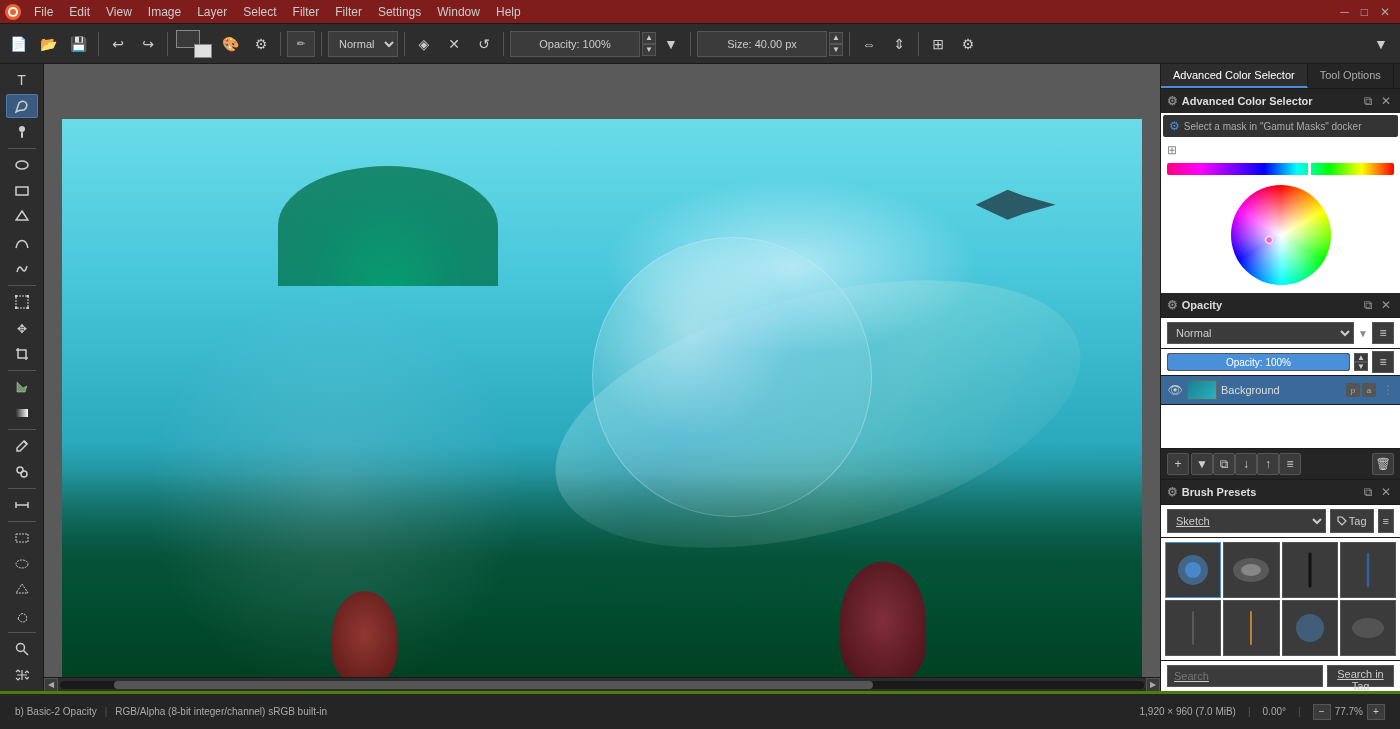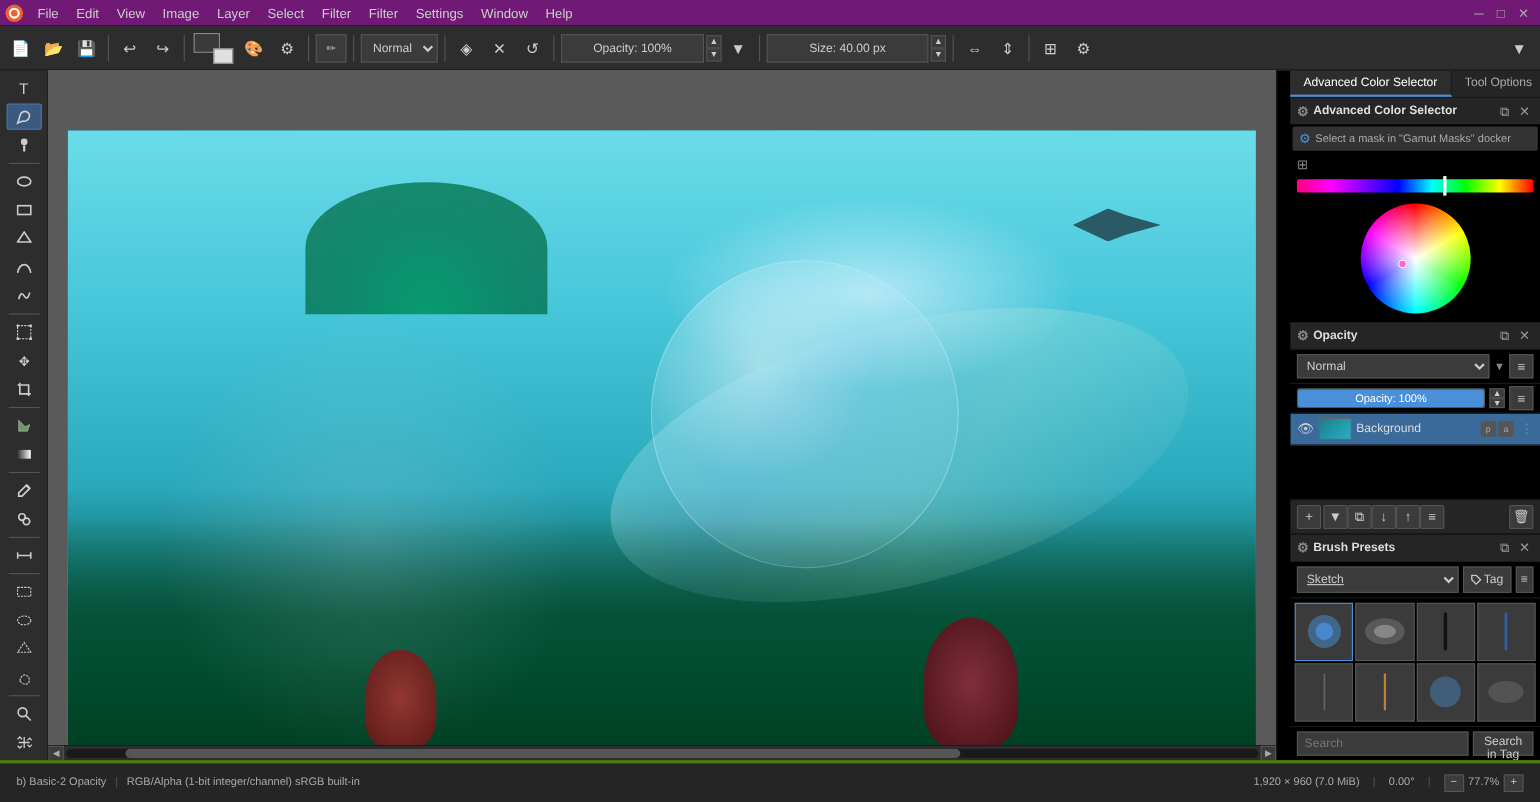--- a/index.html
+++ b/index.html
@@ -1,19 +1,19 @@
 <!DOCTYPE html>
 <html><head>
   <meta charset="utf-8">
   <style>
     * { box-sizing: border-box; margin: 0; padding: 0; }
     body { background: #3b3b3b; color: #ccc; font-family: 'Segoe UI', Arial, sans-serif; font-size: 12px; overflow: hidden; width: 1400px; height: 729px; display: flex; flex-direction: column; }
 
     
-    .menubar { background: #701a75; height: 24px; display: flex; align-items: center; padding: 0 4px; border-bottom: 1px solid #1a1a1a; flex-shrink: 0; }
+    .menubar { background: #7f1d1d; height: 24px; display: flex; align-items: center; padding: 0 4px; border-bottom: 1px solid #1a1a1a; flex-shrink: 0; }
     .menubar-item { padding: 2px 8px; cursor: pointer; color: #ccc; font-size: 12px; }
 
     
     .toolbar { background: #2d2d2d; height: 40px; display: flex; align-items: center; padding: 0 6px; gap: 4px; border-bottom: 1px solid #1a1a1a; flex-shrink: 0; }
     .toolbar-separator { width: 1px; height: 24px; background: #555; margin: 0 2px; }
     .toolbar-icon-btn { background: transparent; border: none; color: #ccc; cursor: pointer; width: 26px; height: 26px; display: flex; align-items: center; justify-content: center; border-radius: 2px; font-size: 14px; }
     .blend-mode-select { background: #3b3b3b; border: 1px solid #555; color: #ccc; padding: 2px 6px; height: 26px; font-size: 11px; cursor: pointer; }
 
     
     .main-area { display: flex; flex: 1; overflow: hidden; }
@@ -29,21 +29,21 @@
     .canvas-img { width: 1080px; height: 590px; display: block; background: linear-gradient(135deg, #1a8a9a 0%, #2ab8d0 20%, #4ad4e8 40%, #1a9080 60%, #2ab890 80%, #1a7888 100%); position: relative; overflow: hidden; }
 
     
     .artwork-bg { position: absolute; inset: 0; background: 
       radial-gradient(ellipse at 30% 40%, rgba(26,180,200,0.8) 0%, transparent 50%),
       radial-gradient(ellipse at 70% 30%, rgba(100,220,230,0.6) 0%, transparent 40%),
       radial-gradient(ellipse at 50% 80%, rgba(10,100,80,0.9) 0%, transparent 40%),
       linear-gradient(180deg, #5ad0e8 0%, #2ab8cc 30%, #1a9088 60%, #0a6050 100%); }
 
     
-    .right-panels { width: 240px; background: #000000; display: flex; flex-direction: column; border-left: 1px solid #1a1a1a; flex-shrink: 0; padding-left: 12px; }
+    .right-panels { width: 240px; background: #ffffff; display: flex; flex-direction: column; border-left: 1px solid #1a1a1a; flex-shrink: 0; }
 
     
     .panel-tabs { display: flex; background: #252525; border-bottom: 1px solid #1a1a1a; }
     .panel-tab { padding: 5px 12px; cursor: pointer; font-size: 11px; color: #aaa; border-right: 1px solid #1a1a1a; white-space: nowrap; }
     .panel-tab.active { background: #2d2d2d; color: #fff; border-bottom: 2px solid #4a90d9; }
     .panel-header { display: flex; align-items: center; justify-content: space-between; padding: 4px 6px; background: #252525; }
     .panel-header-title { font-size: 11px; font-weight: bold; color: #ddd; display: flex; align-items: center; gap: 4px; }
     .panel-header-icons { display: flex; gap: 2px; }
     .panel-header-icon { cursor: pointer; color: #999; font-size: 12px; width: 16px; height: 16px; display: flex; align-items: center; justify-content: center; }
 
@@ -92,21 +92,21 @@
     .brush-panel-header { display: flex; align-items: center; justify-content: space-between; padding: 4px 6px; background: #252525; border-bottom: 1px solid #1a1a1a; }
     .brush-panel-title { font-size: 11px; font-weight: bold; color: #ddd; display: flex; align-items: center; gap: 4px; }
     .brush-filter-row { display: flex; align-items: center; gap: 4px; padding: 4px 6px; border-bottom: 1px solid #1a1a1a; }
     .brush-select { background: #3b3b3b; border: 1px solid #555; color: #ccc; padding: 2px 4px; height: 24px; font-size: 11px; flex: 1; text-decoration: underline; }
     .tag-btn { background: #3b3b3b; border: 1px solid #555; color: #ccc; padding: 2px 6px; height: 24px; font-size: 11px; cursor: pointer; display: flex; align-items: center; gap: 2px; }
     .brush-grid { display: grid; grid-template-columns: repeat(4, 1fr); gap: 2px; padding: 4px; }
     .brush-item { background: #3b3b3b; border: 1px solid #555; aspect-ratio: 1; display: flex; align-items: center; justify-content: center; cursor: pointer; position: relative; }
     .brush-item.selected { border-color: #4a90d9; }
     .brush-preview { width: 80%; height: 80%; display: flex; align-items: center; justify-content: center; }
 
-    .brush-search-row { display: flex; align-items: center; gap: 4px; padding: 4px 6px; border-top: 1px solid #1a1a1a; }
+    .brush-search-row { display: flex; align-items: center; gap: 4px; padding: 4px 6px; border-top: 1px solid #1a1a1a; text-decoration: underline; }
     .brush-search { background: #3b3b3b; border: 1px solid #555; color: #ccc; padding: 2px 6px; height: 22px; font-size: 11px; flex: 1; }
     .tag-filter-btn { background: #3b3b3b; border: 1px solid #555; color: #ccc; padding: 2px 6px; height: 22px; font-size: 11px; cursor: pointer; }
 
     
     .status-bar { background: #252525; height: 38px; display: flex; align-items: center; justify-content: space-between; padding: 0 15px; border-top: 3px solid #4d7c0f; flex-shrink: 0; font-size: 10px; color: #aaa; }
     .status-left { display: flex; align-items: center; gap: 8px; }
     .status-right { display: flex; align-items: center; gap: 12px; }
     .zoom-controls { display: flex; align-items: center; gap: 4px; }
     .zoom-btn { background: #3b3b3b; border: 1px solid #555; color: #ccc; width: 18px; height: 16px; cursor: pointer; font-size: 10px; display: flex; align-items: center; justify-content: center; }
   </style>
@@ -170,21 +170,21 @@
     <div style="background:#3b3b3b;border:1px solid #555;color:#ccc;padding:2px 6px;height:26px;font-size:11px;width:130px;display:flex;align-items:center;justify-content:center;">Opacity: 100%</div>
     <div style="display:flex;flex-direction:column;">
       <button style="background:#3b3b3b;border:1px solid #555;color:#ccc;cursor:pointer;width:14px;height:12px;font-size:8px;display:flex;align-items:center;justify-content:center;">▲</button>
       <button style="background:#3b3b3b;border:1px solid #555;color:#ccc;cursor:pointer;width:14px;height:12px;font-size:8px;display:flex;align-items:center;justify-content:center;">▼</button>
     </div>
     <button class="toolbar-icon-btn">▼</button>
   </div>
   <div class="toolbar-separator"></div>
 
   <div style="display:flex;align-items:center;gap:2px;">
-    <div style="background:#3b3b3b;border:1px solid #555;color:#ccc;padding:2px 6px;height:26px;font-size:11px;width:147px;display:flex;align-items:center;justify-content:center;">Size: 40.00 px</div>
+    <div style="background:#3b3b3b;border:1px solid #555;color:#ccc;padding:2px 6px;height:26px;font-size:11px;width:130px;display:flex;align-items:center;justify-content:center;">Size: 40.00 px</div>
     <div style="display:flex;flex-direction:column;">
       <button style="background:#3b3b3b;border:1px solid #555;color:#ccc;cursor:pointer;width:14px;height:12px;font-size:8px;display:flex;align-items:center;justify-content:center;">▲</button>
       <button style="background:#3b3b3b;border:1px solid #555;color:#ccc;cursor:pointer;width:14px;height:12px;font-size:8px;display:flex;align-items:center;justify-content:center;">▼</button>
     </div>
   </div>
   <div class="toolbar-separator"></div>
 
   <button class="toolbar-icon-btn">⇔</button>
   <button class="toolbar-icon-btn">⇕</button>
   <div class="toolbar-separator"></div>
@@ -559,21 +559,21 @@
     </div>
 
   </div>
 
 </div>
 
 <div class="status-bar">
   <div class="status-left">
     <span>b) Basic-2 Opacity</span>
     <span style="color:#555;">|</span>
-    <span>RGB/Alpha (1-bit integer/channel)  sRGB built-in</span>
+    <span>RGB/Alpha (8-bit integer/channel)  sRGB built-in</span>
   </div>
   <div class="status-right">
     <span>1,920 × 960 (7.0 MiB)</span>
     <span style="color:#555;">|</span>
     <span>0.00°</span>
     <span style="color:#555;">|</span>
     <div class="zoom-controls">
       <button class="zoom-btn">−</button>
       <span>77.7%</span>
       <button class="zoom-btn">+</button>

